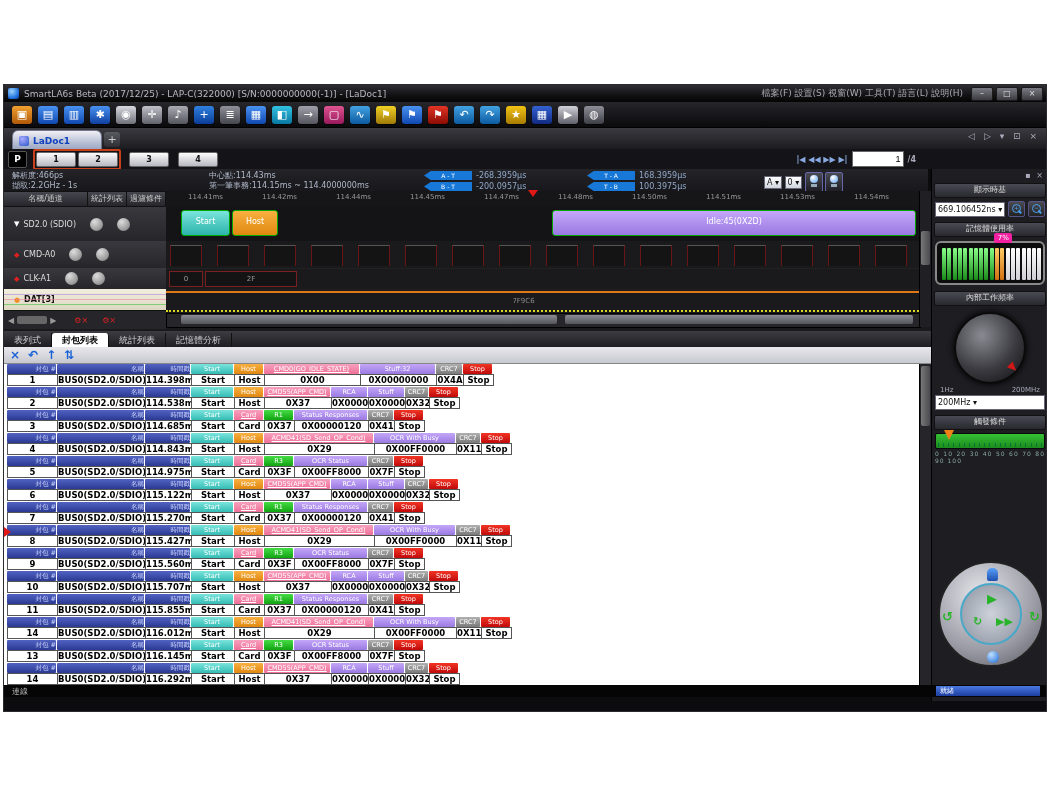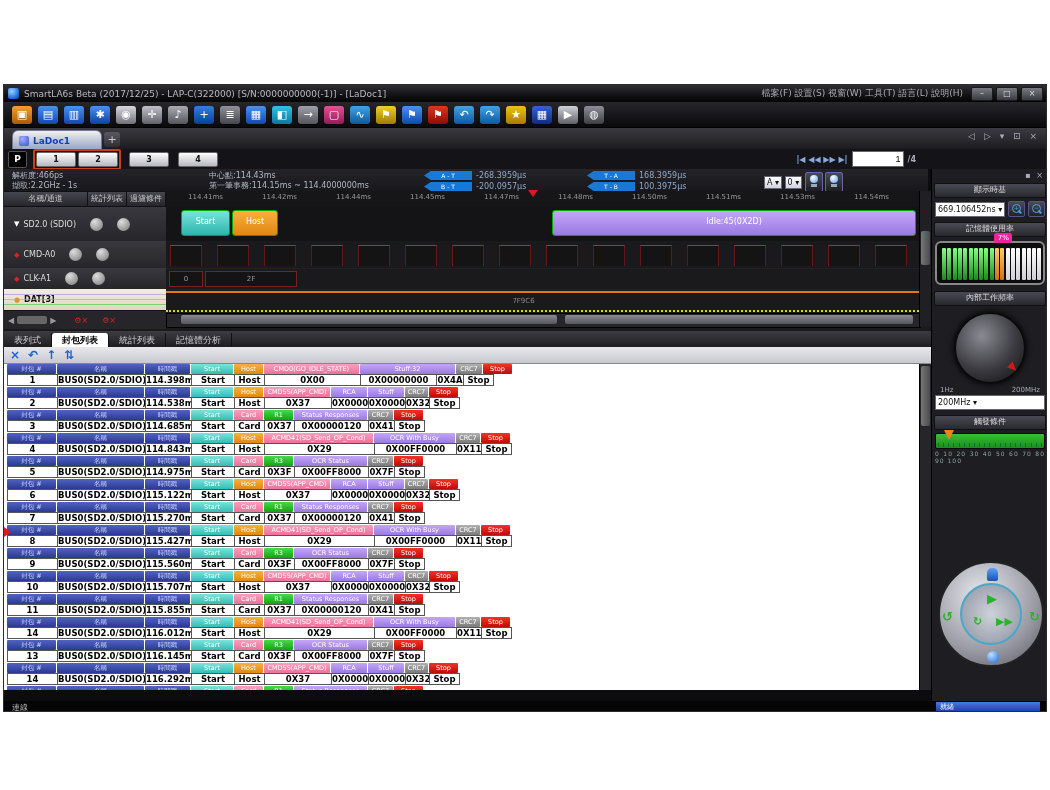--- a/index.html
+++ b/index.html
@@ -77,24 +77,24 @@
   .tablewrap{position:absolute;left:0;top:279px;width:915px;height:326px;background:#fff;overflow:hidden;}
   .packet{position:absolute;left:3px;height:23px;}
   .hrow,.drow{position:absolute;left:0;display:flex;}
   .hrow{top:0;height:10px;}
   .drow{top:10px;height:12px;}
   .hcell{height:10px;margin-right:1px;color:#fff;font-size:6.5px;line-height:10px;text-align:center;overflow:hidden;white-space:nowrap;border-radius:1px;}
   .hcell.blue{color:#cdd6ff;}
   .dcell{height:10px;border:1px solid #555;border-left:none;background:#fff;color:#000;font-size:8.5px;font-weight:bold;line-height:10px;text-align:center;overflow:hidden;white-space:nowrap;}
   .dcell.first{border-left:1px solid #555;}
   .pmarker{position:absolute;width:0;height:0;border-top:5px solid transparent;border-bottom:5px solid transparent;border-left:7px solid #e01818;left:-3px;}
-  .c-blue{background:linear-gradient(#5262c2,#2a3a92);}
+  .c-blue{background:linear-gradient(#5262c2,#2a3a92);text-align:right;}
   .c-cyan{background:linear-gradient(#7ae4dc,#34bcb4);}
   .c-orange{background:linear-gradient(#f8b040,#e08810);}
-  .c-pink{background:linear-gradient(#f8a0be,#ee7098);}
+  .c-pink{background:linear-gradient(#f8a0be,#ee7098);text-decoration:underline;}
   .c-green{background:linear-gradient(#44dc44,#12a412);}
   .c-purple{background:linear-gradient(#c4a6f8,#9a7ae2);}
   .c-gray{background:linear-gradient(#b0b0b0,#7a7a7a);}
   .c-red{background:linear-gradient(#f23424,#c00a0a);}
   .tvscroll{position:absolute;left:915px;top:279px;width:12px;height:326px;background:#26262a;border-left:1px solid #000;}
 
   
   .sidebar{position:absolute;left:927px;top:84px;width:117px;height:532px;background:#1d1d22;border-left:1px solid #000;box-sizing:border-box;}
   .sbtop{height:12px;display:flex;justify-content:flex-end;align-items:center;gap:6px;color:#aab;font-size:8px;padding-right:5px;}
   .sechead{height:13px;margin:2px 2px 0 2px;background:linear-gradient(#4a4a54,#28282e);border:1px solid #111;border-radius:2px;color:#ddd;font-size:8px;text-align:center;line-height:12px;}
@@ -114,21 +114,21 @@
   .trigticks i{width:1px;height:4px;background:#073;display:block;}
   .trigmark{position:absolute;left:8px;top:-4px;width:0;height:0;border-left:5px solid transparent;border-right:5px solid transparent;border-top:10px solid #f08018;}
   .ticklabels{color:#8a9;font-size:6px;text-align:justify;padding:1px 3px;letter-spacing:1px;}
   .navpad{position:absolute;left:6px;top:392px;width:106px;height:106px;border-radius:50%;background:radial-gradient(circle at 40% 32%,#e8e8ee,#9a9aa4 60%,#55555e);border:2px solid #222;box-sizing:border-box;}
   .navinner{position:absolute;left:20px;top:20px;width:62px;height:62px;border-radius:50%;border:2px solid #49a8c8;background:radial-gradient(#cdd2da,#8d93a0);box-sizing:border-box;}
   .navg{position:absolute;color:#28b428;font-weight:bold;font-size:13px;}
   .hand{position:absolute;left:47px;top:5px;width:11px;height:13px;background:linear-gradient(#58a0f8,#2050b0);border-radius:5px 5px 2px 2px;}
   .navdot{position:absolute;left:47px;top:88px;width:12px;height:12px;border-radius:50%;background:radial-gradient(circle at 35% 30%,#bfe0ff,#1868d8);}
 
   
-  .statusbar{position:absolute;left:0;top:616px;width:1044px;height:12px;background:#050505;color:#bbb;font-size:8px;display:flex;align-items:center;}
+  .statusbar{position:absolute;left:0;top:600px;width:1044px;height:12px;background:#050505;color:#bbb;font-size:8px;display:flex;align-items:center;}
   .readybox{position:absolute;left:932px;top:1px;width:104px;height:10px;background:linear-gradient(#4a78e0,#1c3ea0);color:#fff;font-size:7px;line-height:10px;padding-left:4px;box-sizing:border-box;}
 </style>
 </head>
 <body>
 
 <div class="page">
   <div class="app">
 
     <div class="titlebar">
       <span class="appicon"></span>
@@ -324,21 +324,21 @@
 
     <div class="tablewrap" id="tablewrap">
         <div class="packet" style="top: 0px;">
           <div class="hrow">
             <span class="hcell blue c-blue" style="width: 49px;">封包 #</span>
             <span class="hcell blue c-blue" style="width: 87px;">名稱</span>
             <span class="hcell blue c-blue" style="width: 45px;">時間戳</span>
             <span class="hcell c-cyan" style="width: 42px;">Start</span>
             <span class="hcell c-orange" style="width: 29px;">Host</span>
             <span class="hcell c-pink" style="width: 95px;">CMD0(GO_IDLE_STATE)</span>
-            <span class="hcell c-purple" style="width: 95px;">Stuff:32</span>
+            <span class="hcell c-purple" style="width: 75px;">Stuff:32</span>
             <span class="hcell c-gray" style="width: 26px;">CRC7</span>
             <span class="hcell c-red" style="width: 29px;">Stop</span>
           </div>
           <div class="drow">
             <span class="dcell first" style="width: 49px;">1</span>
             <span class="dcell" style="width: 87px;">BUS0(SD2.0/SDIO)</span>
             <span class="dcell" style="width: 45px;">114.398ms</span>
             <span class="dcell" style="width: 42px;">Start</span>
             <span class="dcell" style="width: 29px;">Host</span>
             <span class="dcell" style="width: 95px;">0X00</span>

